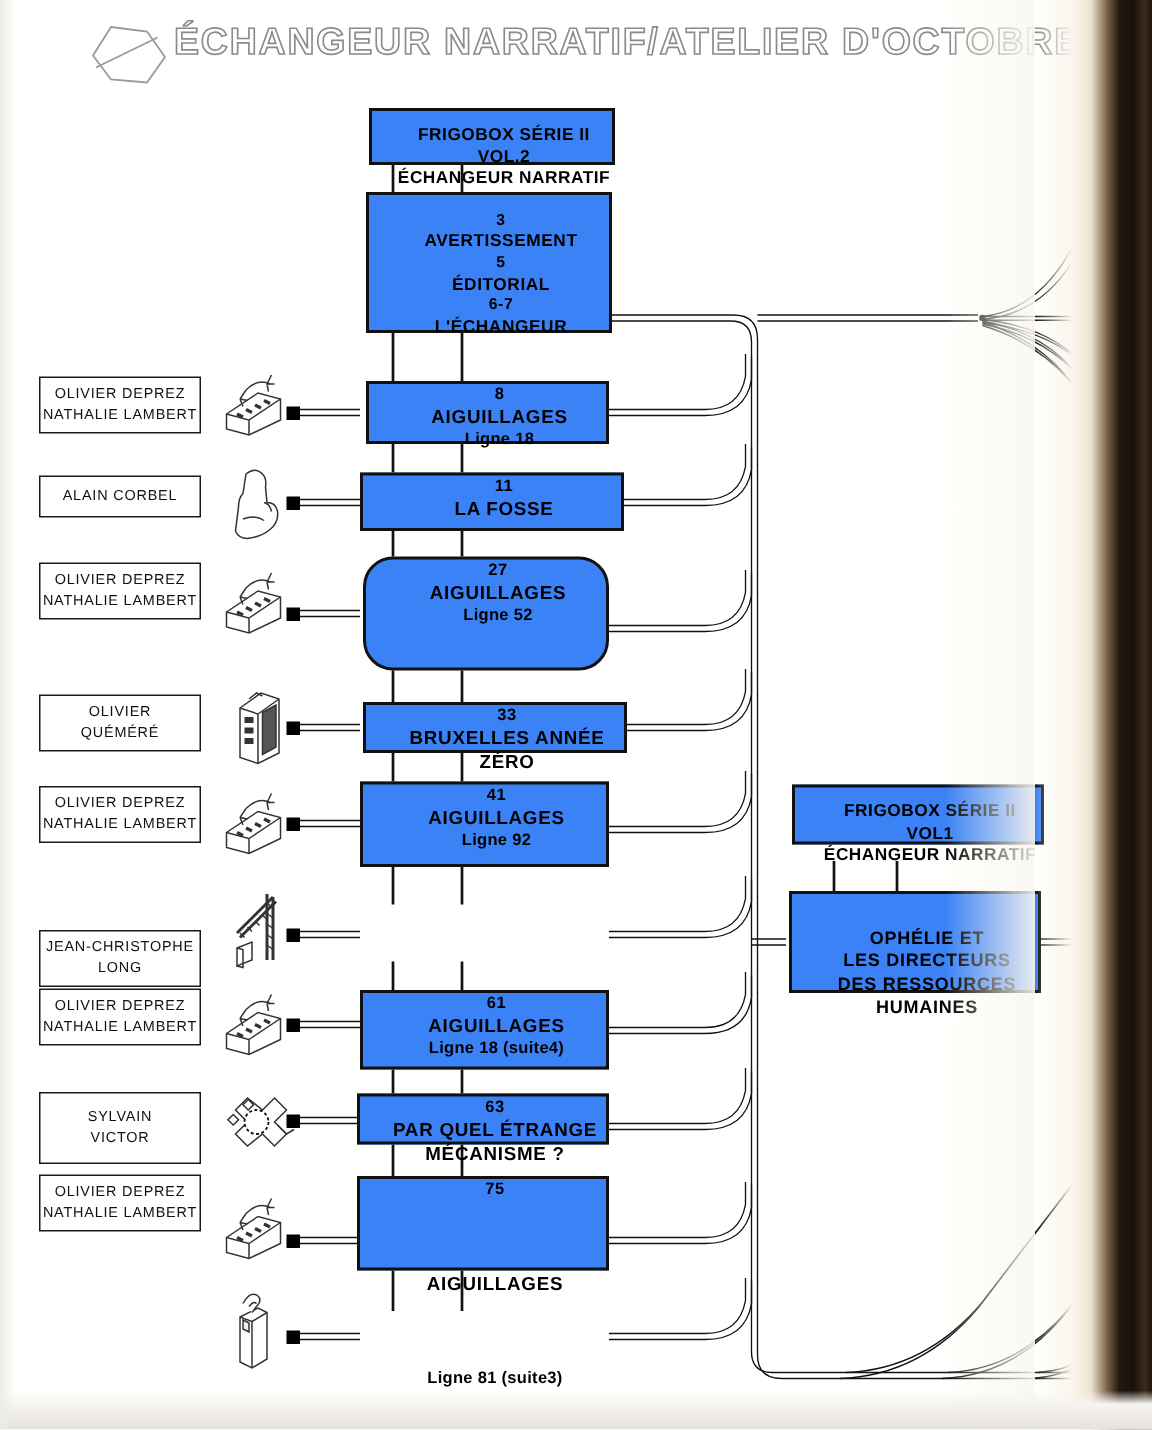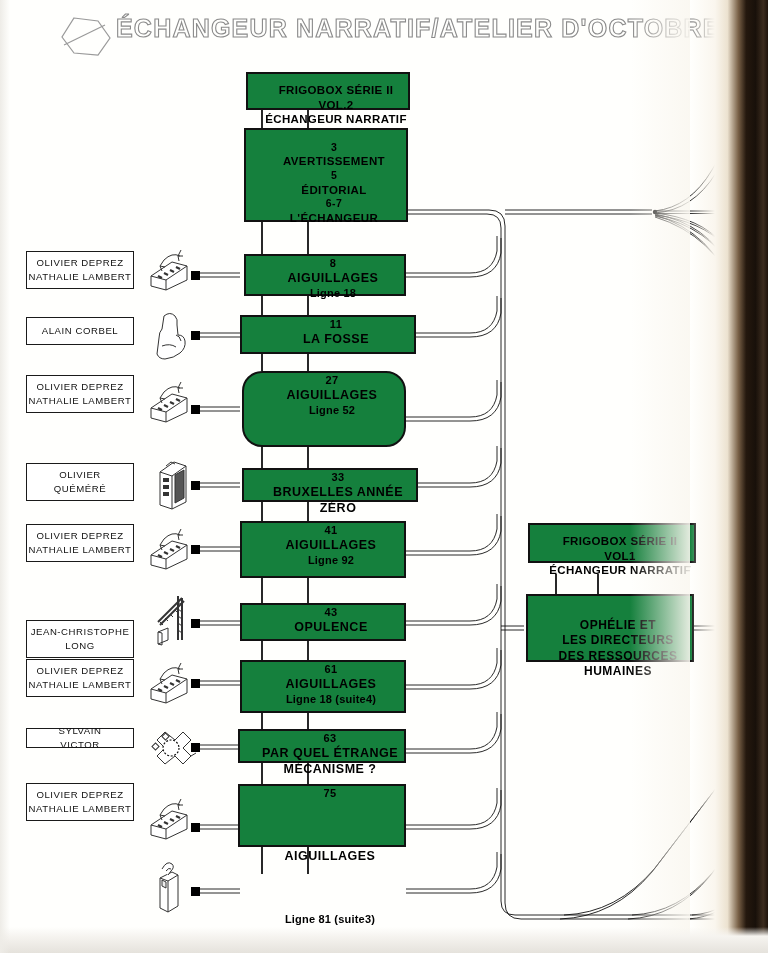--- a/index.html
+++ b/index.html
@@ -52,21 +52,21 @@
     white-space:nowrap;
     font-family:"Liberation Sans","DejaVu Sans",sans-serif;
   }
 
   
   #wires{position:absolute;left:0;top:0;width:768px;height:953px;}
 
   
   .box{
     position:absolute;box-sizing:border-box;
-    border:2px solid #111;background:#15803d;
+    border:2px solid #111;background:#3b82f6;
     text-align:center;
     font-weight:bold;color:#000;
     display:flex;flex-direction:column;justify-content:flex-start;align-items:center;padding-left:16px;
   }
   .box .ln{display:block;line-height:1.28;}
 
   .chapter{font-size:11.5px;letter-spacing:.35px;}
   .chapter .num{font-size:11px;font-weight:bold;}
   .chapter .nm{font-size:12.5px;letter-spacing:.5px;}
   .chapter .sub{font-size:11px;letter-spacing:.2px;}
@@ -280,25 +280,20 @@
   <div class="box chapter" style="left:242px;top:468px;width:176px;height:34px;align-items:center;">
     <span class="ln num">33</span>
     <span class="ln nm">BRUXELLES ANNÉE ZÉRO</span>
 
   </div>
   <div class="box chapter" style="left:240px;top:521px;width:166px;height:57px;">
     <span class="ln num">41</span>
     <span class="ln nm">AIGUILLAGES</span>
     <span class="ln sub">Ligne 92</span>
   </div>
-  <div class="box chapter" style="left:240px;top:603px;width:166px;height:38px;">
-    <span class="ln num">43</span>
-    <span class="ln nm">OPULENCE</span>
-
-  </div>
   <div class="box chapter" style="left:240px;top:660px;width:166px;height:53px;">
     <span class="ln num">61</span>
     <span class="ln nm">AIGUILLAGES</span>
     <span class="ln sub">Ligne 18 (suite4)</span>
   </div>
   <div class="box chapter" style="left:238px;top:729px;width:168px;height:34px;">
     <span class="ln num">63</span>
     <span class="ln nm">PAR QUEL ÉTRANGE MÉCANISME ?</span>
 
   </div>
@@ -339,21 +334,21 @@
     <span>NATHALIE  LAMBERT</span>
   </div>
   <div class="author" style="left:26px;top:598px;width:108px;height:38px;margin-top:22px;">
     <span>JEAN-CHRISTOPHE</span>
     <span>LONG</span>
   </div>
   <div class="author" style="left:26px;top:659px;width:108px;height:38px;">
     <span>OLIVIER DEPREZ</span>
     <span>NATHALIE  LAMBERT</span>
   </div>
-  <div class="author" style="left:26px;top:728px;width:108px;height:20px;">
+  <div class="author" style="left:26px;top:728px;width:108px;height:48px;">
     <span>SYLVAIN</span>
     <span>VICTOR</span>
   </div>
   <div class="author" style="left:26px;top:783px;width:108px;height:38px;">
     <span>OLIVIER DEPREZ</span>
     <span>NATHALIE  LAMBERT</span>
   </div>
 
   <div class="icon-box" style="left:146px;top:246px;">
     <svg width="46" height="48" viewBox="0 0 46 48" fill="none" stroke="#333" stroke-width="1">

